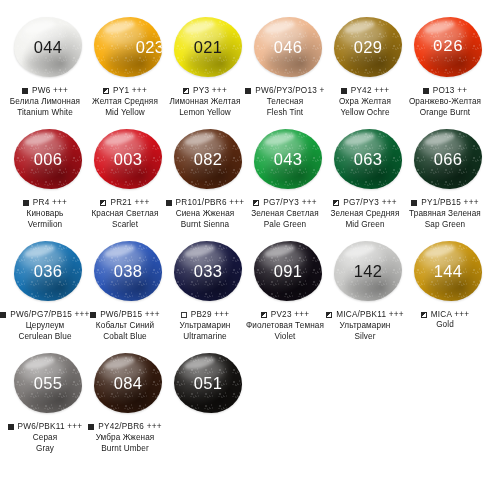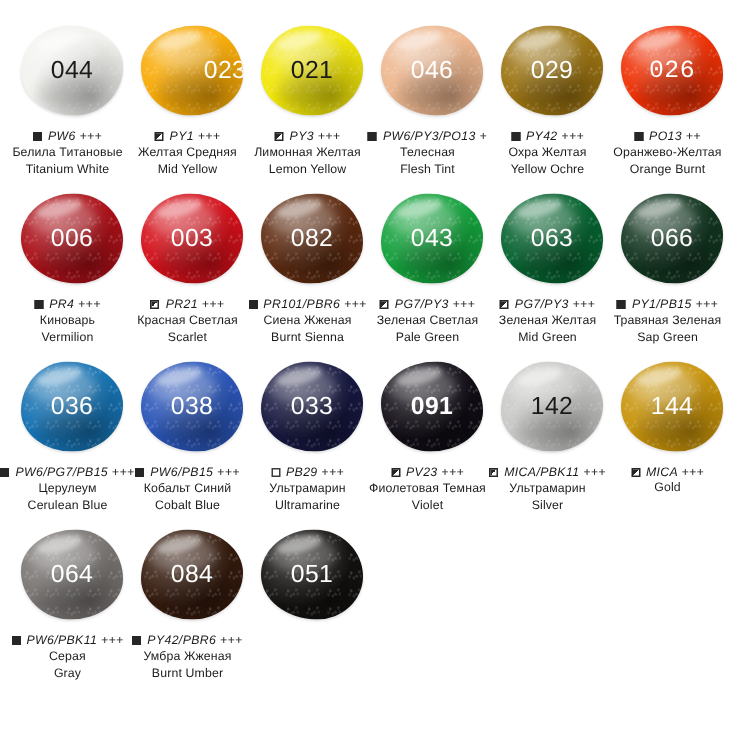--- a/index.html
+++ b/index.html
@@ -103,21 +103,20 @@
     text-align:center;
     width:92px;
     margin-left:-6px;
   }
   .pig-line{
     display:flex;
     align-items:center;
     justify-content:center;
     gap:4px;
     white-space:nowrap;
-    font-style:italic;
   }
   .opacity-mark{
     display:inline-block;
     width:6px;height:6px;
     box-sizing:border-box;
     flex:0 0 6px;
     position:relative;
     top:0px;
   }
   .opacity-mark.opaque{background:#262626;border:1px solid #262626;}
@@ -152,21 +151,21 @@
             <div class="speck"></div>
             <div class="gloss"></div>
             <span class="code" style="color: rgb(26, 26, 26);">044</span>
           </div>
         </div>
         <div class="meta">
           <div class="pig-line">
             <span class="opacity-mark opaque"></span>
             <span class="pig">PW6 +++</span>
           </div>
-          <div class="name-ru">Белила Титановые</div>
+          <div class="name-ru">Белила Лимонная</div>
           <div class="name-en">Titanium White</div>
         </div>
       </div>
       <div class="cell">
         <div class="blob-wrap">
           <div class="blob" style="background: radial-gradient(at 36% 30%, rgba(255, 255, 255, 0.3), rgba(255, 255, 255, 0) 58%), radial-gradient(at 70% 78%, rgba(0, 0, 0, 0.3), rgba(0, 0, 0, 0) 60%), rgb(248, 171, 7); border-radius: 54% 46% 52% 48% / 46% 55% 45% 54%;">
             <div class="speck"></div>
             <div class="gloss"></div>
             <span class="code" style="color: rgb(255, 255, 255); margin-left: 44px;">023</span>
           </div>
@@ -324,21 +323,21 @@
             <div class="speck"></div>
             <div class="gloss"></div>
             <span class="code" style="color: rgb(255, 255, 255);">063</span>
           </div>
         </div>
         <div class="meta">
           <div class="pig-line">
             <span class="opacity-mark semi"></span>
             <span class="pig">PG7/PY3 +++</span>
           </div>
-          <div class="name-ru">Зеленая Желтая</div>
+          <div class="name-ru">Зеленая Средняя</div>
           <div class="name-en">Mid Green</div>
         </div>
       </div>
       <div class="cell">
         <div class="blob-wrap">
           <div class="blob" style="background: radial-gradient(at 36% 30%, rgba(255, 255, 255, 0.3), rgba(255, 255, 255, 0) 58%), radial-gradient(at 70% 78%, rgba(0, 0, 0, 0.3), rgba(0, 0, 0, 0) 60%), rgb(18, 53, 32); border-radius: 48% 52% 47% 53% / 52% 46% 54% 48%;">
             <div class="speck"></div>
             <div class="gloss"></div>
             <span class="code" style="color: rgb(255, 255, 255);">066</span>
           </div>
@@ -403,21 +402,21 @@
           </div>
           <div class="name-ru">Ультрамарин</div>
           <div class="name-en">Ultramarine</div>
         </div>
       </div>
       <div class="cell">
         <div class="blob-wrap">
           <div class="blob" style="background: radial-gradient(at 36% 30%, rgba(255, 255, 255, 0.3), rgba(255, 255, 255, 0) 58%), radial-gradient(at 70% 78%, rgba(0, 0, 0, 0.3), rgba(0, 0, 0, 0) 60%), rgb(18, 13, 22); border-radius: 54% 46% 52% 48% / 46% 55% 45% 54%;">
             <div class="speck"></div>
             <div class="gloss"></div>
-            <span class="code" style="color: rgb(255, 255, 255); font-weight: bold;">091</span>
+            <span class="code" style="color: rgb(255, 255, 255);">091</span>
           </div>
         </div>
         <div class="meta">
           <div class="pig-line">
             <span class="opacity-mark semi"></span>
             <span class="pig">PV23 +++</span>
           </div>
           <div class="name-ru">Фиолетовая Темная</div>
           <div class="name-en">Violet</div>
         </div>
@@ -455,21 +454,21 @@
           <div class="name-en">Gold</div>
         </div>
       </div>
     </div>
     <div class="row">
       <div class="cell">
         <div class="blob-wrap">
           <div class="blob" style="background: radial-gradient(at 36% 30%, rgba(255, 255, 255, 0.3), rgba(255, 255, 255, 0) 58%), radial-gradient(at 70% 78%, rgba(0, 0, 0, 0.3), rgba(0, 0, 0, 0) 60%), rgb(120, 116, 114); border-radius: 54% 46% 52% 48% / 46% 55% 45% 54%;">
             <div class="speck"></div>
             <div class="gloss"></div>
-            <span class="code" style="color: rgb(255, 255, 255);">064</span>
+            <span class="code" style="color: rgb(255, 255, 255);">055</span>
           </div>
         </div>
         <div class="meta">
           <div class="pig-line">
             <span class="opacity-mark opaque"></span>
             <span class="pig">PW6/PBK11 +++</span>
           </div>
           <div class="name-ru">Серая</div>
           <div class="name-en">Gray</div>
         </div>

